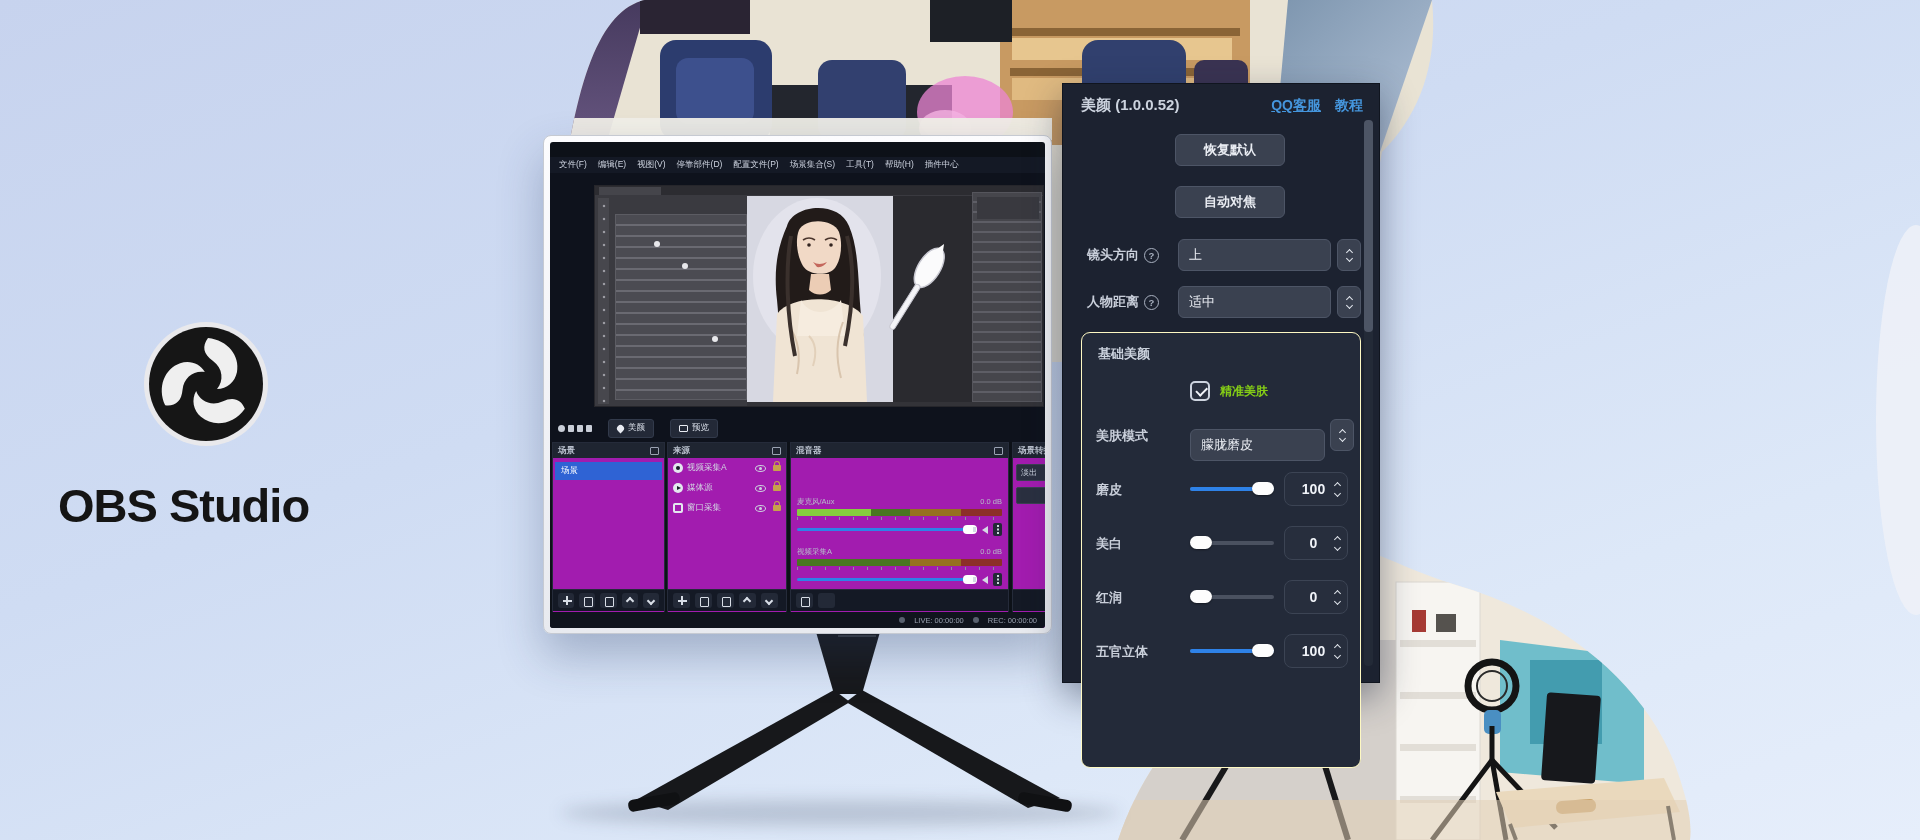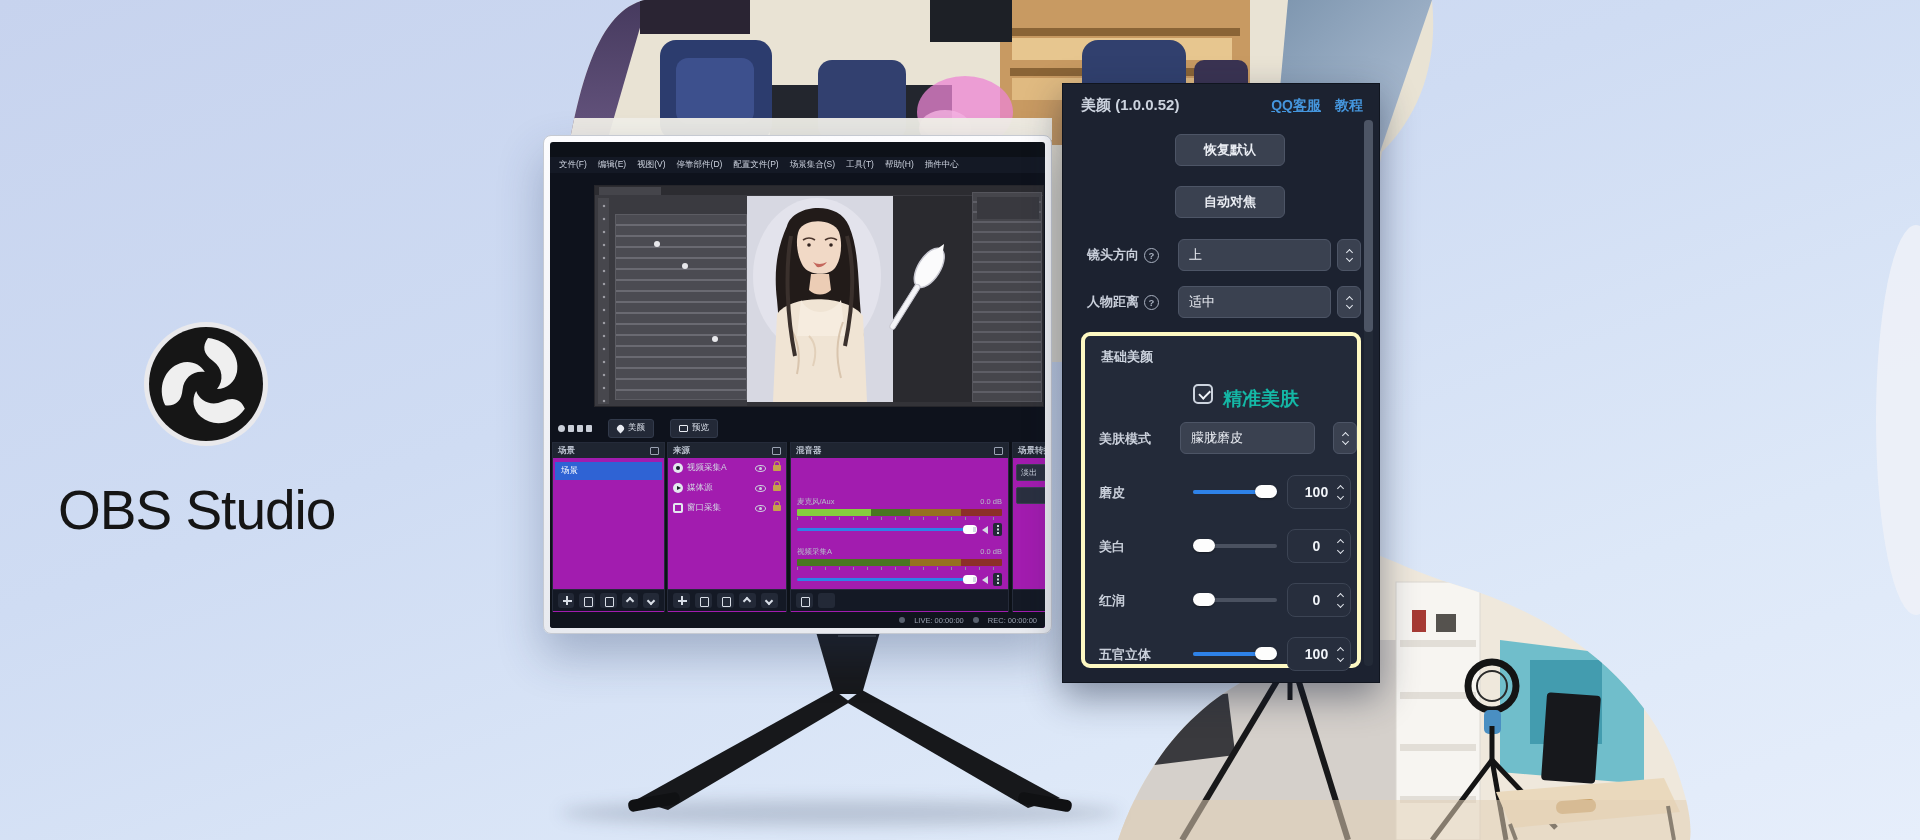--- a/index.html
+++ b/index.html
@@ -3,21 +3,21 @@
 <meta charset="utf-8">
 <style>
   html,body{margin:0;padding:0;background:#9fb0cc;}
   *{box-sizing:border-box;}
   .stage{position:relative;width:1920px;height:840px;overflow:hidden;
     font-family:"Liberation Sans","DejaVu Sans",sans-serif;
     background:linear-gradient(160deg,#c7d3ee 0%,#cfdcf3 40%,#dde8f8 75%,#e6eefb 100%);}
   .abs{position:absolute;}
 
   
-  .brand-text{left:58px;top:478px;font-size:55px;font-weight:400;color:#151515;letter-spacing:-1px;}
+  .brand-text{left:58px;top:478px;font-size:47px;font-weight:700;color:#151515;letter-spacing:-1px;}
 
   
   .monitor{left:543px;top:135px;width:509px;height:499px;border-radius:8px;
     background:linear-gradient(#fcfcfe,#e8eaef);border:1px solid #c6cad2;
     box-shadow:0 22px 45px rgba(40,60,100,.30);}
   .screen{left:550px;top:142px;width:495px;height:486px;background:#0d1118;border-radius:3px;overflow:hidden;}
 
   .titlebar{left:0;top:0;width:495px;height:15px;background:#f2f3f5;display:flex;align-items:center;gap:5px;padding:0 6px;}
   .titlebar .dot{width:8px;height:8px;border-radius:50%;background:#1b1b1b;flex:0 0 auto;}
   .titlebar .ttext{font-size:8px;color:#5a5e66;white-space:nowrap;overflow:hidden;}
@@ -118,27 +118,27 @@
     border-radius:6px;display:flex;align-items:center;justify-content:center;font-size:13px;font-weight:bold;color:#e9ecf2;}
   .bp-row-label{position:absolute;left:24px;font-size:13px;font-weight:bold;color:#c9cfda;display:flex;align-items:center;gap:5px;}
   .help{width:15px;height:15px;border:1.5px solid #a9b1c0;border-radius:50%;font-size:9.5px;font-weight:bold;
     color:#a9b1c0;display:inline-flex;align-items:center;justify-content:center;}
   .sel{position:absolute;left:115px;width:153px;height:32px;background:#3a4150;border:1px solid #4d5566;
     border-radius:6px;display:flex;align-items:center;padding:0 10px;font-size:13px;color:#e9ecf2;}
   .spin{position:absolute;left:274px;width:24px;height:32px;background:#3a4150;border:1px solid #4d5566;
     border-radius:6px;display:flex;flex-direction:column;align-items:center;justify-content:center;gap:1px;}
   .spin .chv{width:5px;height:5px;border-width:0 1.6px 1.6px 0;border-color:#e3e7ee;}
 
-  .bp-card{position:absolute;left:18px;top:248px;width:280px;height:336px;background:#232a39;border:4px solid #fef9c3;border-radius:9px;}
-  .bp-card .sel{left:95px;width:135px;}
+  .bp-card{position:absolute;left:18px;top:248px;width:280px;height:436px;background:#232a39;border:1px solid #fef9c3;border-radius:9px;}
+  .bp-card .sel{left:108px;width:135px;margin-top:10px;}
   .bp-card .spin{left:248px;}
   .card-title{position:absolute;left:16px;top:12px;font-size:13px;font-weight:bold;color:#ccd3de;}
   .cbx{position:absolute;left:108px;top:48px;width:20px;height:20px;border:2px solid #cdd4df;border-radius:5px;background:#2a3140;}
   .cbx::after{content:"";position:absolute;left:3.5px;top:4px;width:9px;height:4.5px;border:solid #f2f5f9;border-width:0 0 2.5px 2.5px;transform:rotate(-45deg);}
-  .cbx-label{position:absolute;left:138px;top:50px;font-size:19px;font-weight:bold;color:#14b8a6;}
+  .cbx-label{position:absolute;left:138px;top:50px;font-size:12px;font-weight:bold;color:#84cc16;}
   .srow-label{position:absolute;left:14px;font-size:13px;font-weight:bold;color:#c9cfda;}
   .sld{position:absolute;left:108px;width:84px;height:4px;background:#4a5160;border-radius:2px;}
   .sld .fill{height:100%;width:calc(var(--v)*1%);background:#2e82e8;border-radius:2px;}
   .sld .hnd{position:absolute;top:-5px;left:clamp(0px,calc(var(--v)*1% - 11px),calc(100% - 22px));
     width:22px;height:13px;background:#fdfdfd;border-radius:7px;box-shadow:0 1px 2px rgba(0,0,0,.4);}
   .numbox{position:absolute;left:202px;width:64px;height:34px;background:#272e3d;border:1px solid #3c4454;
     border-radius:8px;display:flex;align-items:center;padding:0 7px;}
   .numbox .val{flex:1;text-align:center;font-size:14px;font-weight:bold;color:#f0f3f8;}
   .numbox .stk{display:flex;flex-direction:column;gap:3px;align-items:center;}
   .numbox .chv{width:5px;height:5px;border-width:0 1.8px 1.8px 0;border-color:#dfe3ea;}

